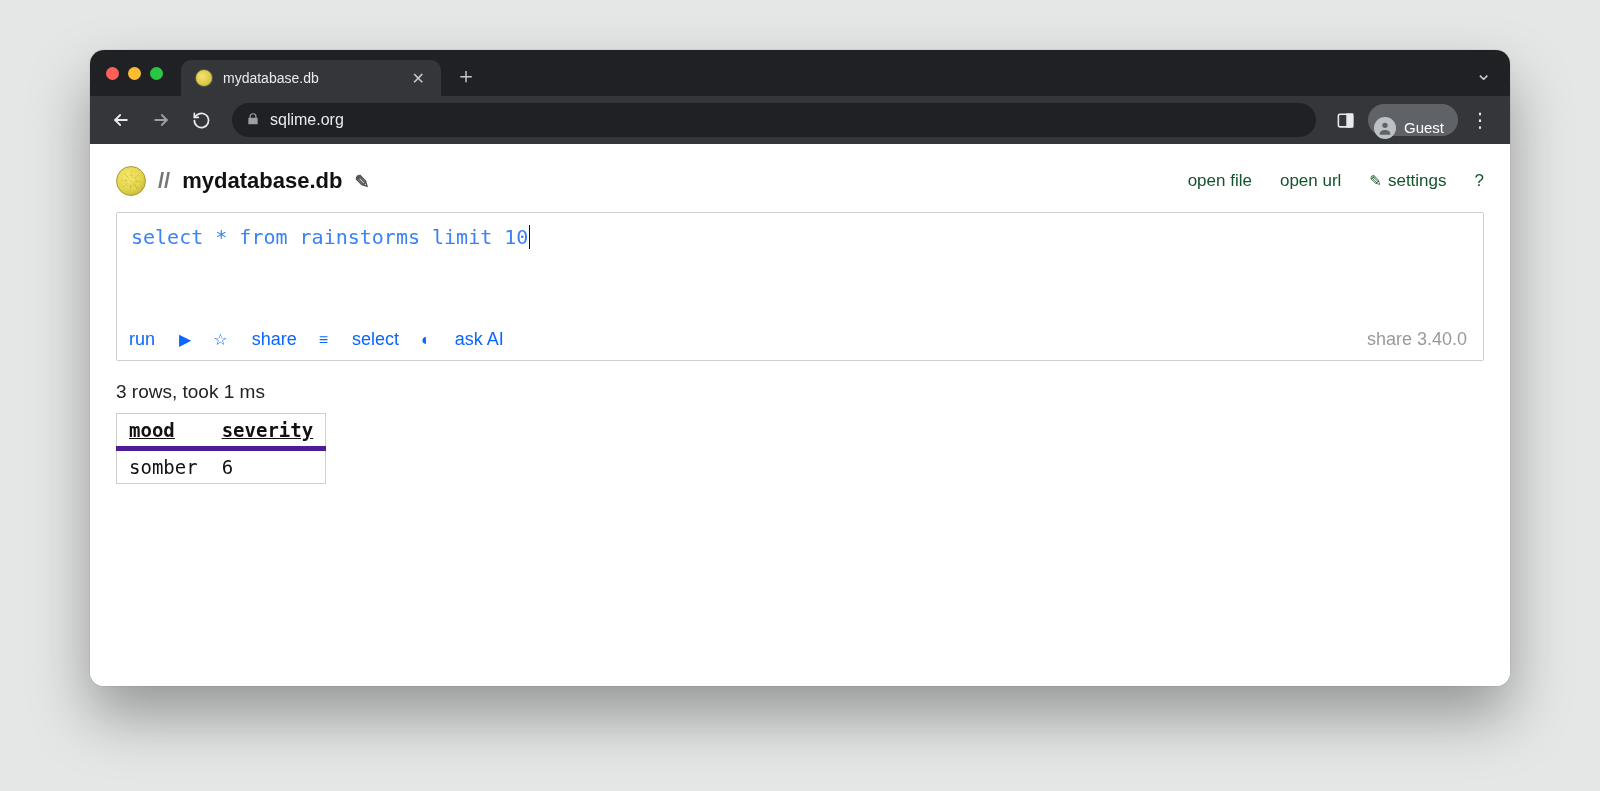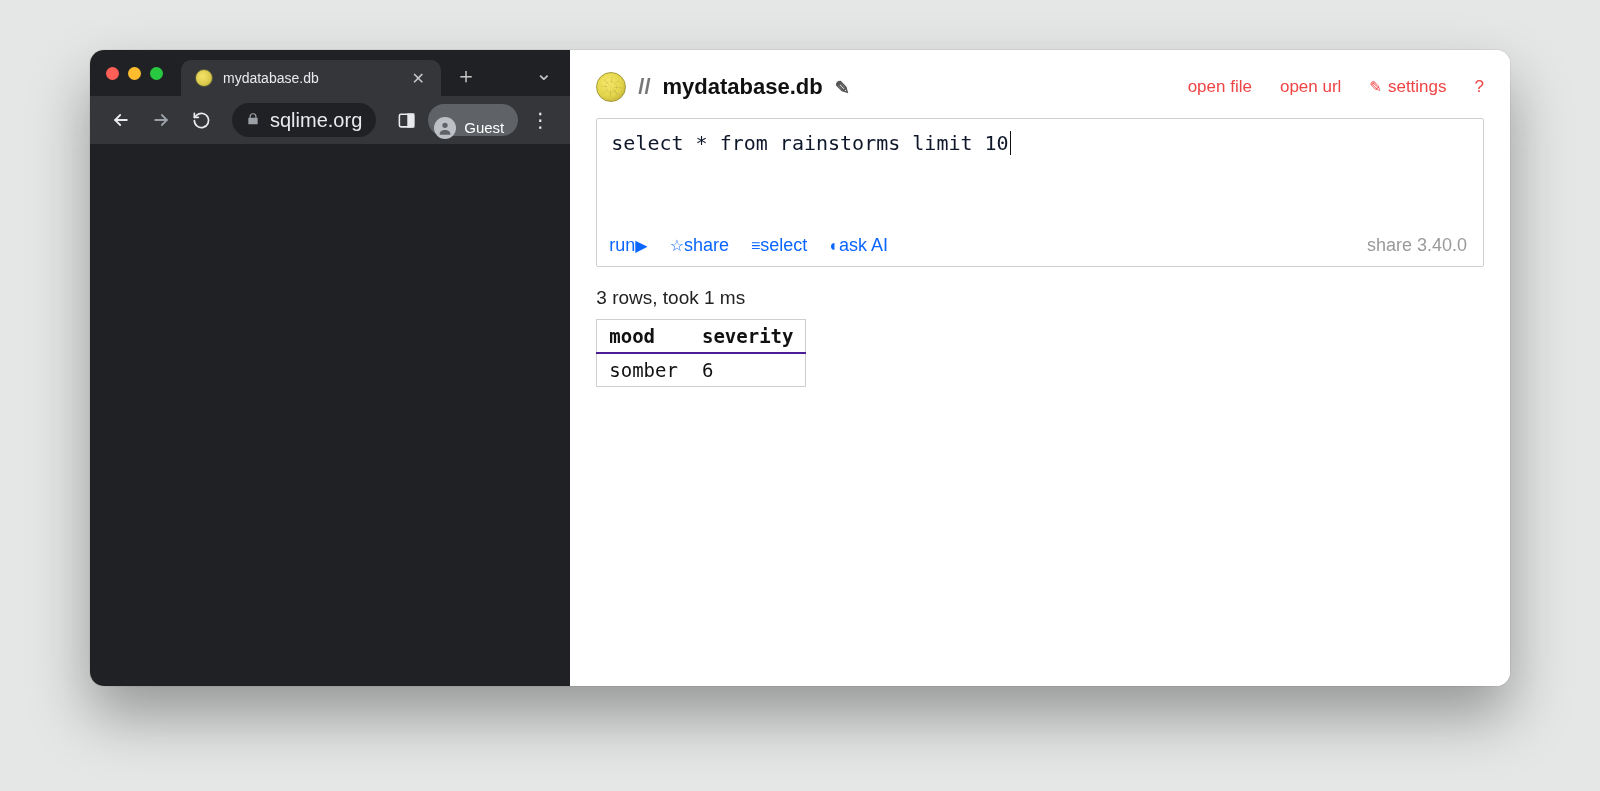--- a/index.html
+++ b/index.html
@@ -13,21 +13,21 @@
     padding-top: 50px;
   }
   .window {
     width: 1420px;
     height: 636px;
     background: #fff;
     border-radius: 14px;
     overflow: hidden;
     box-shadow: 0 30px 60px rgba(0,0,0,.35), 0 0 0 1px rgba(0,0,0,.05);
     display: flex;
-    flex-direction: row;
+    flex-direction: column;
   }
 
   
   .chrome { background: #202124; color: #e8eaed; }
   .tab-strip {
     display: flex;
     align-items: center;
     height: 46px;
     padding: 0 10px;
     gap: 8px;
@@ -71,21 +71,21 @@
   .nav-btn.active { color: #e8eaed; }
   .omnibox {
     flex: 1 1 auto;
     background: #202124;
     border-radius: 20px;
     height: 34px;
     display: flex; align-items: center;
     padding: 8px 14px; gap: 10px;
     color: #e8eaed;
     margin: 0 8px;
-    font-size: 20px;
+    font-size: 16px;
   }
   .lock { color: #9aa0a6; font-size: 14px; }
   .toolbar-right { display:flex; align-items:center; gap: 6px; }
   .panel-btn {
     width: 32px; height: 32px; display:flex; align-items:center; justify-content:center;
     color:#e8eaed; cursor:pointer; border-radius:6px;
   }
   .guest-chip {
     display:flex; align-items:center; gap:8px;
     background:#5f6368; color:#fff;
@@ -127,46 +127,46 @@
   }
   .page-title-wrap { display:flex; align-items:baseline; gap: 12px; font-weight: 700; font-size: 22px; }
   .sep { color:#777; font-weight: 600; }
   .db-name { font-weight: 700; }
   .pencil { color:#555; font-size: 18px; cursor:pointer; }
   .header-links {
     margin-left:auto;
     display:flex; align-items:center; gap: 28px;
     font-size: 17px;
   }
-  .header-links a { color:#ef4444; text-decoration:none; cursor:pointer; display:flex; align-items:center; gap:6px; }
+  .header-links a { color:#14532d; text-decoration:none; cursor:pointer; display:flex; align-items:center; gap:6px; }
   .header-links a .icon { font-size: 15px; }
 
   .editor-box {
     border: 1px solid #cfcfcf;
     border-radius: 2px;
     background:#fff;
   }
   .editor-area {
     font-family: ui-monospace, SFMono-Regular, Menlo, Consolas, monospace;
     font-size: 20px;
-    color:#0f172a;
+    color:#3b82f6;
     padding: 12px 14px;
     min-height: 110px;
     white-space: pre;
     outline: none;
   }
   .caret { border-right: 1.5px solid #111; margin-left: 1px; animation: blink 1s step-end infinite; }
   @keyframes blink { 50% { border-color: transparent; } }
   .editor-toolbar {
     display:flex; align-items:center;
     padding: 6px 12px 10px 12px;
     font-size: 18px;
     gap: 22px;
   }
-  .editor-toolbar .link { color:#0b66ff; cursor:pointer; display:flex; align-items:center; gap:0; }
+  .editor-toolbar .link { color:#0b66ff; cursor:pointer; display:flex; align-items:center; gap:24px; }
   .editor-toolbar .icon { font-size: 16px; line-height:1; display:inline-block; }
   .editor-toolbar .grow { flex:1 1 auto; }
   .version { color:#9a9a9a; font-size: 18px; padding-right: 4px; }
 
   .status {
     margin-top: 20px;
     font-size: 19px;
     color:#222;
   }
   table.results {
@@ -174,21 +174,21 @@
     border-collapse: collapse;
     font-family: ui-monospace, SFMono-Regular, Menlo, Consolas, monospace;
     font-size: 19px;
   }
   table.results th, table.results td {
     padding: 5px 12px;
     text-align: left;
   }
   table.results th { font-weight: 700; }
   table.results { border: 1px solid #cfcfcf; }
-  table.results thead tr { border-bottom: 2px solid #4c1d95; }
+  table.results thead tr { border-bottom: 5px solid #4c1d95; text-decoration: underline; }
 </style>
 </head>
 <body>
 
 <div class="window">
 
   <div class="chrome">
     <div class="tab-strip">
       <div class="traffic">
         <span class="dot red"></span>

